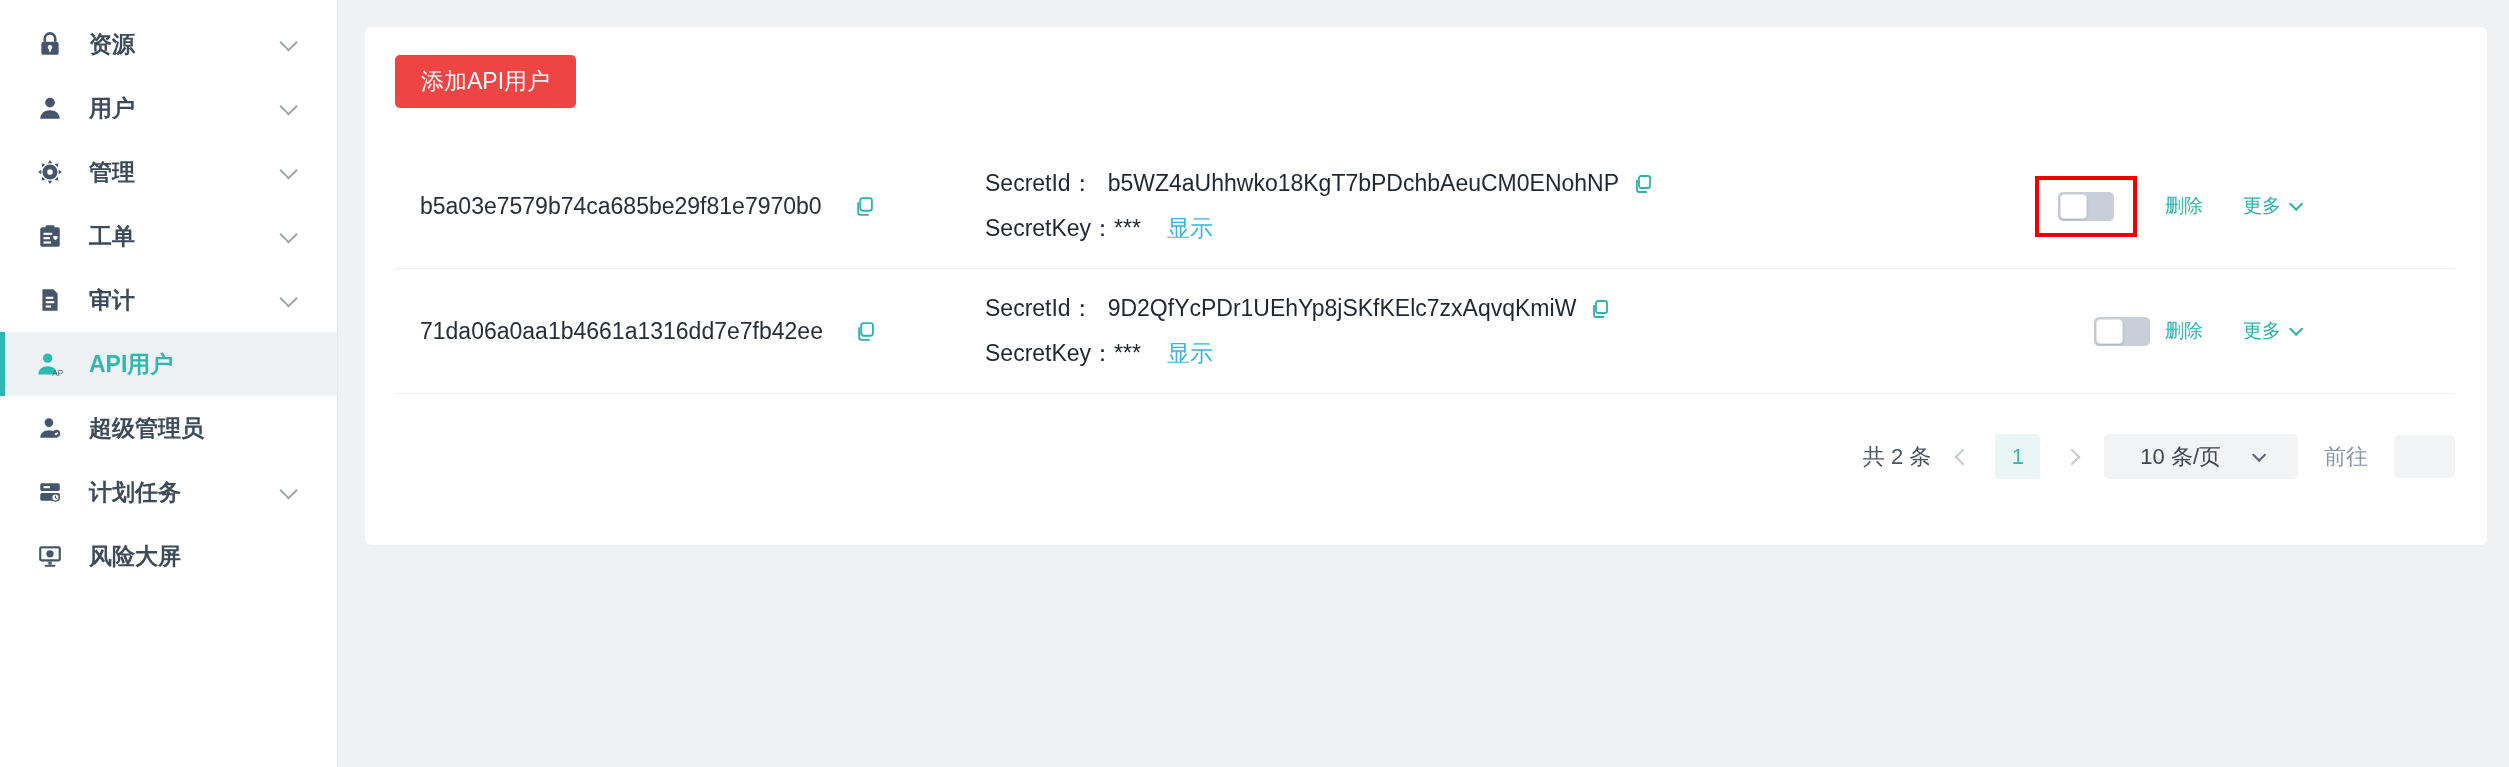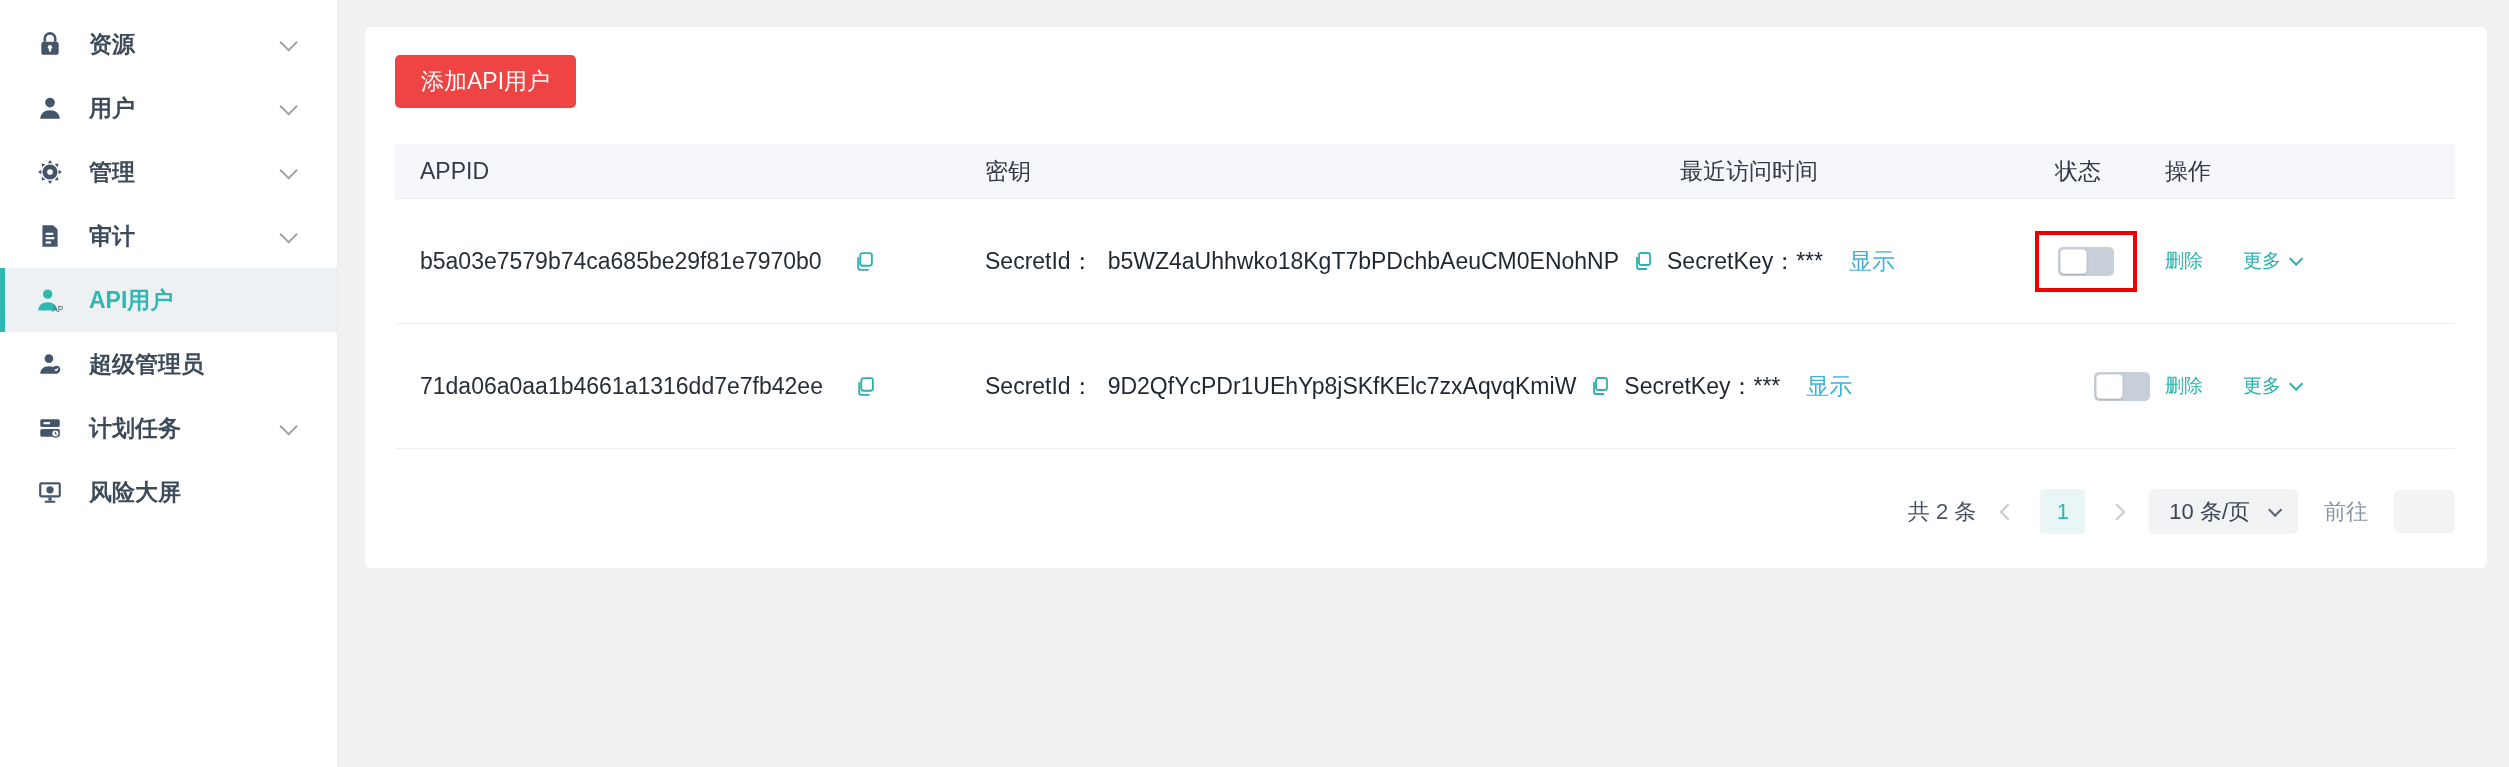--- a/index.html
+++ b/index.html
@@ -42,21 +42,21 @@
   .tr-head, .tr {
     display:grid; grid-template-columns:565px 695px 375px 110px 1fr;
     align-items:center;
   }
   .tr-head {
     background:#f6f7fa; height:55px; color:#333a45; border-bottom:1px solid #ecedf1;
   }
   .th, .td { padding-left:25px; }
   .tr { height:125px; border-bottom:1px solid #ecedf1; background:#fff; }
   .appid-cell { display:flex; align-items:center; gap:32px; color:#272e38; }
-  .key-cell { display:flex; flex-direction:row; gap:14px; color:#1f2733; }
+  .key-cell { display:flex; flex-direction:column; gap:14px; color:#1f2733; }
   .kline { display:flex; align-items:center; gap:14px; white-space:nowrap; }
   .copy-icon { display:inline-flex; cursor:pointer; }
   .show-link { color:#3eb2d8; cursor:pointer; margin-left:12px; }
   .link { color:#2db3ac; cursor:pointer; font-size:19px; }
   .action-cell { display:flex; align-items:center; gap:40px; }
   .more-wrap { display:inline-flex; align-items:center; gap:8px; }
   .chev-sm {
     width:10px; height:10px; border-right:2px solid #2db3ac; border-bottom:2px solid #2db3ac;
     transform:rotate(45deg) translateY(-3px);
   }
@@ -81,22 +81,22 @@
     gap:26px; font-size:22px; color:#4a5462; padding-right:0;
   }
   .pg-chev { width:12px; height:12px; border-right:2px solid #c6ccd4; border-bottom:2px solid #c6ccd4; cursor:pointer; }
   .pg-prev { transform:rotate(135deg); }
   .pg-next { transform:rotate(-45deg); }
   .pg-page {
     min-width:45px; height:45px; background:#eaf6f6; color:#2fb8b2; border-radius:4px;
     display:flex; align-items:center; justify-content:center; cursor:pointer;
   }
   .pg-size {
-    height:45px; background:#f1f3f5; border-radius:5px; padding:0 20px; display:flex;
-    align-items:center; gap:18px; color:#3c4654; cursor:pointer;
+    height:45px; background:#f1f3f5; border-radius:5px; padding:0 36px; display:flex;
+    align-items:center; gap:31px; color:#3c4654; cursor:pointer;
   }
   .pg-size .chev { border-color:#5a6472; width:10px; height:10px; }
   .pg-goto-label { color:#8a96a3; }
   .pg-goto-input {
     width:61px; height:43px; background:#f1f3f5; border:none; border-radius:6px;
     font-size:22px; text-align:center; font-family:inherit;
   }
   svg { display:block; }
 </style>
 </head>
@@ -133,20 +133,34 @@
       <svg width="26" height="26" viewBox="0 0 24 24" fill="currentColor">
           <path d="M12 1l2 3h-4zM12 23l-2-3h4zM1 12l3-2v4zM23 12l-3 2v-4zM4.2 4.2l3.5.7-2.8 2.8zM19.8 19.8l-3.5-.7 2.8-2.8zM19.8 4.2l-.7 3.5-2.8-2.8zM4.2 19.8l.7-3.5 2.8 2.8z"></path>
           <circle cx="12" cy="12" r="7"></circle>
           <circle cx="12" cy="12" r="2.6" fill="#fff"></circle>
         </svg>
     </span>
     <span class="s-label">管理</span>
     <i class="chev"></i>
   </div>
 
+  <div class="side-item">
+    <span class="s-icon">
+      <svg width="26" height="26" viewBox="0 0 24 24" fill="currentColor">
+          <rect x="3" y="4" width="18" height="18" rx="2"></rect>
+          <rect x="8" y="2" width="8" height="4" rx="1"></rect>
+          <rect x="6" y="9" width="8" height="2" fill="#fff"></rect>
+          <rect x="6" y="13" width="6" height="2" fill="#fff"></rect>
+          <rect x="6" y="17" width="7" height="2" fill="#fff"></rect>
+          <path d="M15 12h4v2l-2 2-2-2z" fill="#fff"></path>
+        </svg>
+    </span>
+    <span class="s-label">工单</span>
+    <i class="chev"></i>
+  </div>
 
   <div class="side-item">
     <span class="s-icon">
       <svg width="26" height="26" viewBox="0 0 24 24" fill="currentColor">
           <path d="M5 2h10l4 4v16H5z"></path>
           <rect x="8" y="9" width="7" height="2" fill="#fff"></rect>
           <rect x="8" y="13" width="8" height="2" fill="#fff"></rect>
           <rect x="8" y="17" width="5" height="2" fill="#fff"></rect>
         </svg>
     </span>
@@ -206,27 +220,20 @@
   </div>
 
 </nav>
 
 <main class="main">
   <section class="card">
 
     <button class="add-btn">添加API用户</button>
 
     <div class="table">
-      <div class="tr-head">
-        <div class="th">APPID</div>
-        <div class="th">密钥</div>
-        <div class="th">最近访问时间</div>
-        <div class="th">状态</div>
-        <div class="th">操作</div>
-      </div>
 
       <div class="tr">
         <div class="td appid-cell">
           <span>b5a03e7579b74ca685be29f81e7970b0</span>
           <span class="copy-icon">
             <svg width="21" height="21" viewBox="0 0 20 20" fill="none" stroke="#2db3ac" stroke-width="1.8">
                 <rect x="6" y="2" width="11" height="12" rx="2"></rect>
                 <path d="M4 6v10a2 2 0 0 0 2 2h8"></path>
               </svg>
           </span>

